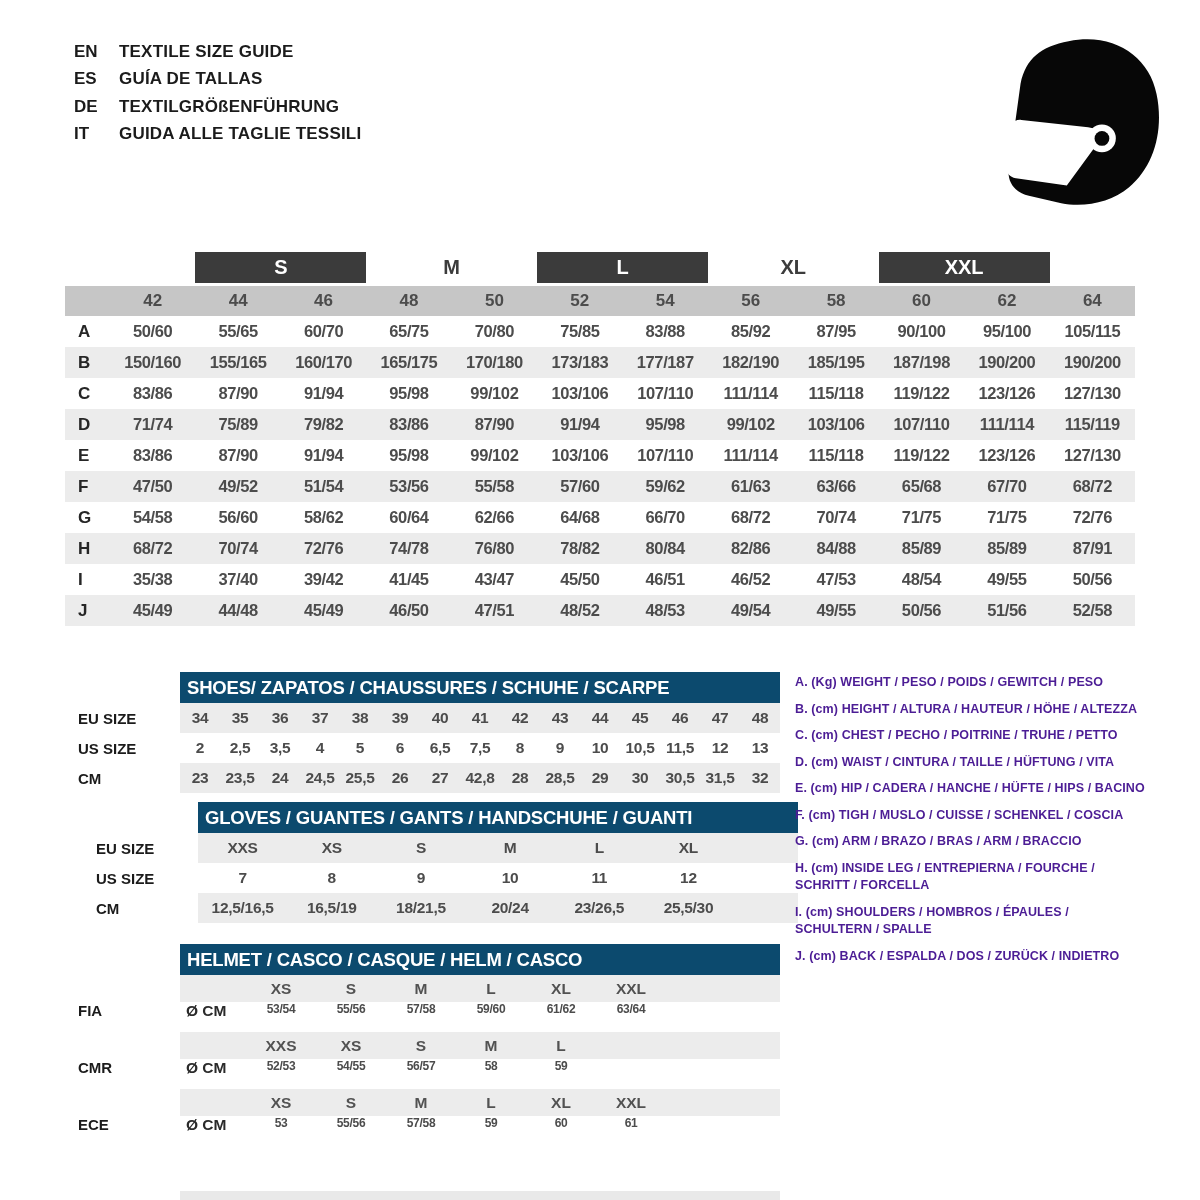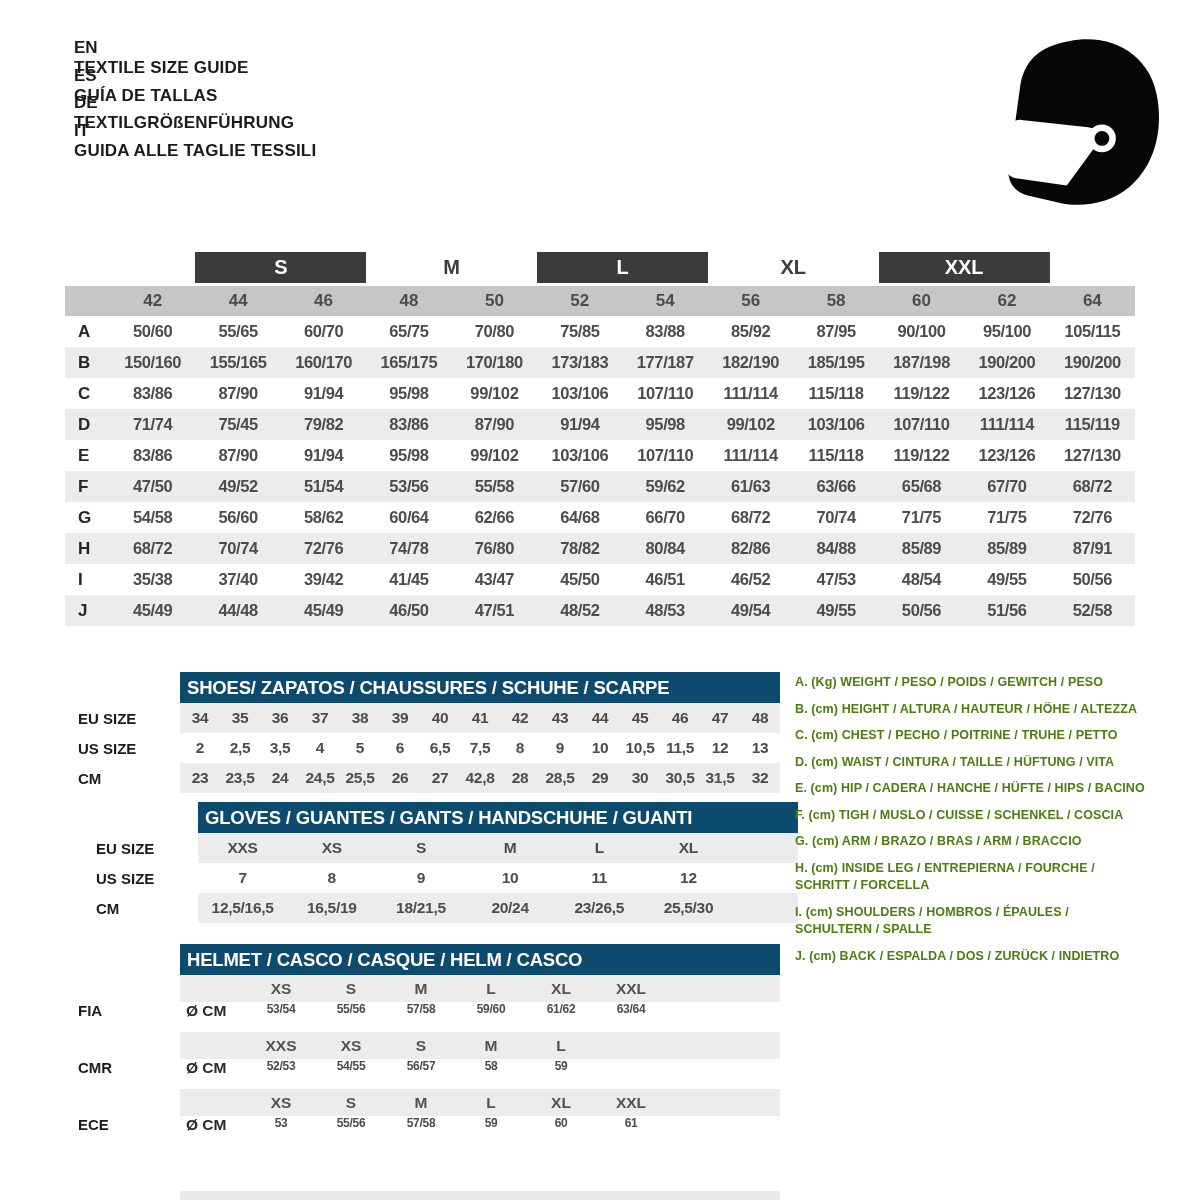--- a/index.html
+++ b/index.html
@@ -1,21 +1,21 @@
 <!DOCTYPE html>
 <html><head>
 <meta charset="utf-8">
 <style>
   html,body{margin:0;padding:0;background:#fff;}
   .page{position:relative;width:1200px;height:1200px;background:#ffffff;overflow:hidden;
         font-family:"Liberation Sans","DejaVu Sans",sans-serif;}
 
   
   .langs{position:absolute;left:74px;top:38px;}
-  .lang-row{display:flex;height:27.5px;flex-direction:column;}
+  .lang-row{display:flex;height:27.5px;align-items:center;}
   .lang-code{width:45px;font-weight:bold;font-size:17px;color:#1b1b1b;}
   .lang-label{font-weight:bold;font-size:17px;color:#1b1b1b;letter-spacing:0.2px;}
 
   
   .helmet-wrap{position:absolute;left:978px;top:34px;width:185px;height:182px;}
 
   
   .main-table{position:absolute;left:65px;top:252px;width:1070px;}
   .mt-groups{display:flex;margin-left:45px;height:31px;margin-bottom:3px;}
   .mt-group{flex-grow:var(--c);flex-basis:0;display:flex;align-items:center;justify-content:center;
@@ -47,21 +47,21 @@
   .hm-sizes{display:flex;height:27px;margin-left:102px;width:600px;background:#ececec;align-items:center;box-sizing:border-box;}
   .hm-unit-sp{width:66px;}
   .hm-scell{width:70px;text-align:center;font-weight:bold;font-size:15.5px;color:#525252;}
   .hm-valrow{display:flex;height:30px;}
   .hm-std{width:102px;font-weight:bold;font-size:15px;color:#1b1b1b;}
   .hm-unit{width:66px;padding-left:6px;box-sizing:border-box;font-weight:bold;font-size:15.5px;color:#2a2a2a;}
   .hm-vcell{width:70px;text-align:center;font-weight:bold;font-size:12px;color:#4c4c4c;letter-spacing:-0.3px;}
 
   
   .legend{position:absolute;left:795px;top:674px;width:392px;}
-  .legend-item{font-weight:bold;font-size:12.5px;color:#4d7c0f;line-height:17.5px;margin-bottom:9px;
+  .legend-item{font-weight:bold;font-size:12.5px;color:#4c1d95;line-height:17.5px;margin-bottom:9px;
                white-space:pre-line;letter-spacing:0.1px;}
 
   .bottom-strip{position:absolute;left:180px;top:1191px;width:600px;height:9px;background:#e9e9e9;}
 </style>
 </head>
 <body>
 
 <div class="page">
 
   <div class="langs" id="langs">
@@ -160,21 +160,21 @@
         <div class="mt-cell">107/110</div>
         <div class="mt-cell">111/114</div>
         <div class="mt-cell">115/118</div>
         <div class="mt-cell">119/122</div>
         <div class="mt-cell">123/126</div>
         <div class="mt-cell">127/130</div>
       </div>
       <div class="mt-row stripe">
         <div class="mt-rowlabel">D</div>
         <div class="mt-cell">71/74</div>
-        <div class="mt-cell">75/45</div>
+        <div class="mt-cell">75/89</div>
         <div class="mt-cell">79/82</div>
         <div class="mt-cell">83/86</div>
         <div class="mt-cell">87/90</div>
         <div class="mt-cell">91/94</div>
         <div class="mt-cell">95/98</div>
         <div class="mt-cell">99/102</div>
         <div class="mt-cell">103/106</div>
         <div class="mt-cell">107/110</div>
         <div class="mt-cell">111/114</div>
         <div class="mt-cell">115/119</div>

